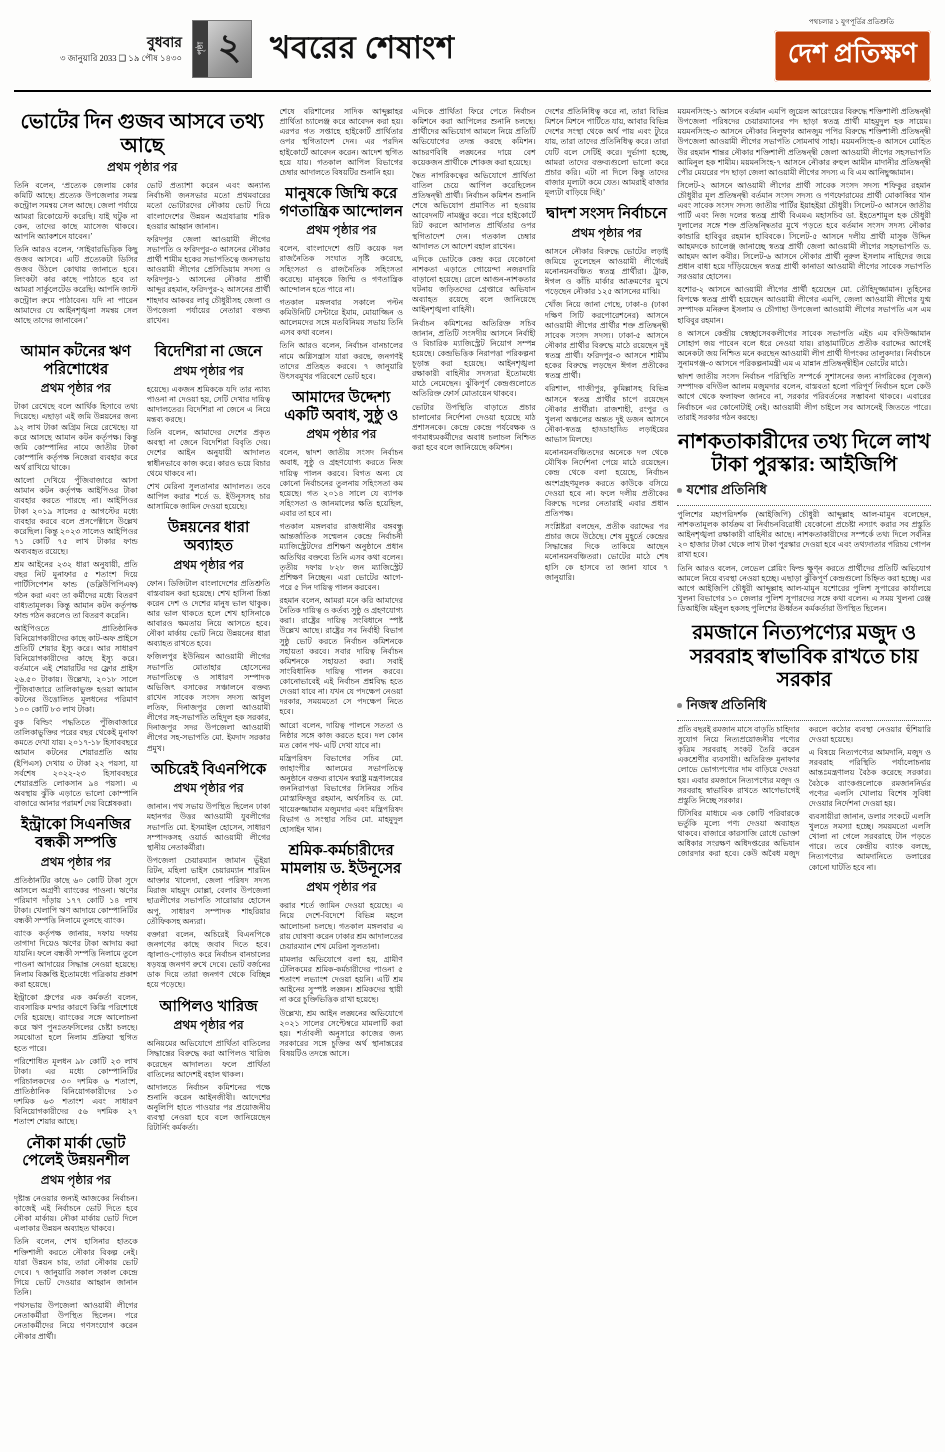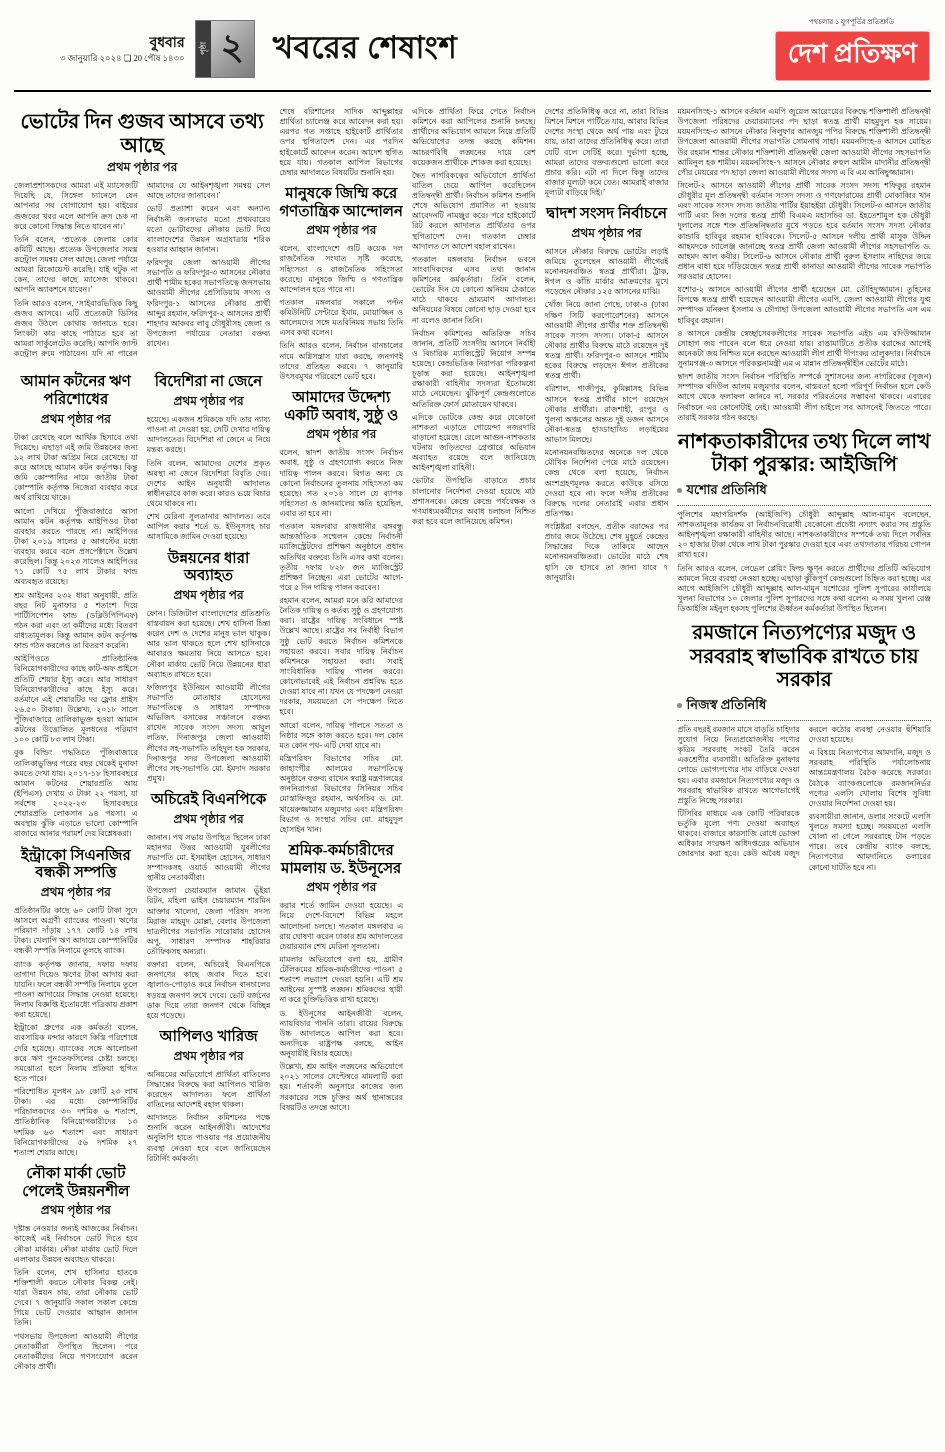--- a/index.html
+++ b/index.html
@@ -9,21 +9,21 @@
   header{display:flex;align-items:center;gap:10px;border-bottom:2px solid #000;padding:10px 0 8px;}
   .date-block{text-align:right;line-height:1.3;margin-left:46px;white-space:nowrap;}
   .weekday{font-weight:bold;font-size:14px;}
   .dateline{font-size:8.5px;}
   .page-box{width:58px;height:56px;display:flex;border:1px solid #777;flex:0 0 auto;}
   .page-strip{width:15px;background:#3c3c3c;color:#fff;writing-mode:vertical-rl;transform:rotate(180deg);font-size:8px;display:flex;align-items:center;justify-content:center;}
   .page-num{flex:1;background:linear-gradient(135deg,#d2d2d2 0%,#9a9a9a 60%,#7d7d7d 100%);color:#1d1d1d;font-size:36px;font-weight:bold;display:flex;align-items:center;justify-content:center;}
   h1.section{font-size:31px;font-weight:bold;margin:0 0 0 8px;letter-spacing:.5px;}
   .masthead-wrap{margin-left:auto;text-align:center;}
   .tagline{font-size:7px;margin:0 2px 2px 0;color:#222;}
-  .masthead{display:inline-block;background:#ef4444;color:#fff;font-size:26px;font-weight:bold;padding:3px 14px 5px;border-radius:4px;box-shadow:0 0 0 1.5px #fff inset;}
+  .masthead{display:inline-block;background:#c2410c;color:#fff;font-size:26px;font-weight:bold;padding:3px 14px 5px;border-radius:4px;box-shadow:0 0 0 1.5px #fff inset;}
   
   .page-body{flex:1;display:grid;grid-template-columns:repeat(5,1fr) 2.05fr;grid-template-rows:auto 1fr;gap:4px 9px;padding-top:15px;overflow:hidden;}
   .lead{grid-column:1/3;grid-row:1;overflow:hidden;}
   .col{overflow:hidden;}
   .c1{grid-column:1;grid-row:2;} .c2{grid-column:2;grid-row:2;}
   .c3{grid-column:3;grid-row:1/3;} .c4{grid-column:4;grid-row:1/3;}
   .c5{grid-column:5;grid-row:1/3;} .c6{grid-column:6;grid-row:1/3;}
   article{margin:0 0 7px;}
   .headline{font-weight:bold;text-align:center;line-height:1.18;margin:3px 0 1px;color:#000;}
   .headline.lg{font-size:20px;}
@@ -36,40 +36,39 @@
   .body.cols2{column-count:2;column-gap:9px;}
 </style>
 </head>
 <body>
 
 <div class="sheet">
 
   <header>
     <div class="date-block">
       <div class="weekday">বুধবার</div>
-      <div class="dateline">৩ জানুয়ারি ২০২৪ ❑ 20 পৌষ ১৪৩০</div>
+      <div class="dateline">৩ জানুয়ারি 2033 ❑ ১৯ পৌষ ১৪৩০</div>
     </div>
     <div class="page-box">
       <div class="page-strip">পৃষ্ঠা</div>
       <div class="page-num">২</div>
     </div>
     <h1 class="section">খবরের শেষাংশ</h1>
     <div class="masthead-wrap">
       <div class="tagline">পথচলার ১ যুগপূর্তির প্রতিশ্রুতি</div>
       <div class="masthead">দেশ প্রতিক্ষণ</div>
     </div>
   </header>
 
   <div class="page-body">
     <div class="lead">
         <article>
           <h2 class="headline lg">ভোটের দিন গুজব আসবে তথ্য আছে</h2>
           <div class="continued">প্রথম পৃষ্ঠার পর</div>
           <div class="body cols2">
-            <p>জেলাপ্রশাসকদের আমরা এই ম্যাসেজটি দিয়েছি যে, সিঙ্গেল চ্যানেলে যেন আপনার সব যোগাযোগ হয়। বাইরের গুজবের খবর এলে আপনি ক্রস চেক না করে কোনো সিদ্ধান্ত নিতে যাবেন না।’</p>
             <p>তিনি বলেন, ‘প্রত্যেক জেলায় কোর কমিটি আছে। প্রত্যেক উপজেলার সমস্ত কন্ট্রোল সমন্বয় সেল আছে। জেলা পর্যায়ে আমরা রিকোয়েস্ট করেছি। যাই ঘটুক না কেন, তাদের কাছে ম্যাসেজ থাকবে। আপনি অ্যাকশনে যাবেন।’</p>
             <p>তিনি আরও বলেন, ‘সাইবারভিত্তিক কিছু গুজব আসবে। এটি প্রত্যেকটা ডিসির গুজব উঠলে কোথায় জানাতে হবে। লিংকটা কার কাছে পাঠাতে হবে তা আমরা সার্কুলেটেড করেছি। আপনি জাস্ট কন্ট্রোল রুমে পাঠাবেন। যদি না পারেন আমাদের যে আইনশৃঙ্খলা সমন্বয় সেল আছে তাদের জানাবেন।’</p>
             <p>ভোট প্রত্যাশা করেন এবং অন্যান্য নির্বাচনী জনসভার মতো প্রথমবারের মতো ভোটারদের নৌকায় ভোট দিয়ে বাংলাদেশের উন্নয়ন অগ্রযাত্রায় শরিক হওয়ার আহ্বান জানান।</p>
             <p>ফরিদপুর জেলা আওয়ামী লীগের সভাপতি ও ফরিদপুর-৩ আসনের নৌকার প্রার্থী শামীম হকের সভাপতিত্বে জনসভায় আওয়ামী লীগের প্রেসিডিয়াম সদস্য ও ফরিদপুর-১ আসনের নৌকার প্রার্থী আব্দুর রহমান, ফরিদপুর-২ আসনের প্রার্থী শাহদাব আকবর লাবু চৌধুরীসহ জেলা ও উপজেলা পর্যায়ের নেতারা বক্তব্য রাখেন।</p>
           </div>
         </article>
       </div>
 
   <div class="col c1">
         <article>
@@ -164,33 +163,31 @@
             <p>আরো বলেন, দায়িত্ব পালনে সততা ও নিষ্ঠার সঙ্গে কাজ করতে হবে। দল কোন মত কোন পথ- এটি দেখা যাবে না।</p>
             <p>মন্ত্রিপরিষদ বিভাগের সচিব মো. জাহাংগীর আলমের সভাপতিত্বে অনুষ্ঠানে বক্তব্য রাখেন স্বরাষ্ট্র মন্ত্রণালয়ের জননিরাপত্তা বিভাগের সিনিয়র সচিব মোস্তাফিজুর রহমান, অর্থসচিব ড. মো. খায়েরুজ্জামান মজুমদার এবং মন্ত্রিপরিষদ বিভাগ ও সংস্থার সচিব মো. মাহমুদুল হোসাইন খান।</p>
           </div>
         </article>
         <article>
           <h2 class="headline md">শ্রমিক-কর্মচারীদের মামলায় ড. ইউনূসের</h2>
           <div class="continued">প্রথম পৃষ্ঠার পর</div>
           <div class="body">
             <p>করার শর্তে জামিন দেওয়া হয়েছে। এ নিয়ে দেশে-বিদেশে বিভিন্ন মহলে আলোচনা চলছে। গতকাল মঙ্গলবার এ রায় ঘোষণা করেন ঢাকার শ্রম আদালতের চেয়ারম্যান শেখ মেরিনা সুলতানা।</p>
             <p>মামলার অভিযোগে বলা হয়, গ্রামীণ টেলিকমের শ্রমিক-কর্মচারীদের পাওনা ৫ শতাংশ লভ্যাংশ দেওয়া হয়নি। এটি শ্রম আইনের সুস্পষ্ট লঙ্ঘন। শ্রমিকদের স্থায়ী না করে চুক্তিভিত্তিক রাখা হয়েছে।</p>
-            <p>ড. ইউনূসের আইনজীবী বলেন, ন্যায়বিচার পাননি তারা। রায়ের বিরুদ্ধে উচ্চ আদালতে আপিল করা হবে। অন্যদিকে রাষ্ট্রপক্ষ বলছে, আইন অনুযায়ীই বিচার হয়েছে।</p>
             <p>উল্লেখ্য, শ্রম আইন লঙ্ঘনের অভিযোগে ২০২১ সালের সেপ্টেম্বরে মামলাটি করা হয়। শর্তাবলী অনুসারে কাজের জন্য সরকারের সঙ্গে চুক্তির অর্থ স্থানান্তরের বিষয়টিও তদন্তে আসে।</p>
           </div>
         </article>
       </div>
       <div class="col c4">
         <article>
           <div class="body">
             <p>এদিকে প্রার্থিতা ফিরে পেতে নির্বাচন কমিশনে করা আপিলের শুনানি চলছে। প্রার্থীদের অভিযোগ আমলে নিয়ে প্রতিটি অভিযোগের তদন্ত করছে কমিশন। আচরণবিধি লঙ্ঘনের দায়ে বেশ কয়েকজন প্রার্থীকে শোকজ করা হয়েছে।</p>
             <p>দ্বৈত নাগরিকত্বের অভিযোগে প্রার্থিতা বাতিল চেয়ে আপিল করেছিলেন প্রতিদ্বন্দ্বী প্রার্থী। নির্বাচন কমিশন শুনানি শেষে অভিযোগ প্রমাণিত না হওয়ায় আবেদনটি নামঞ্জুর করে। পরে হাইকোর্টে রিট করলে আদালত প্রার্থিতার ওপর স্থগিতাদেশ দেন। গতকাল চেম্বার আদালত সে আদেশ বহাল রাখেন।</p>
-            <p>গতকাল মঙ্গলবার নির্বাচন ভবনে সাংবাদিকদের এসব তথ্য জানান কমিশনের কর্মকর্তারা। তিনি বলেন, ভোটের দিন যে কোনো অনিয়ম ঠেকাতে মাঠে থাকবে ভ্রাম্যমাণ আদালত। অনিয়মের বিষয়ে কোনো ছাড় দেওয়া হবে না বলেও জানান তিনি।</p>
+            <p>এদিকে ভোটকে কেন্দ্র করে যেকোনো নাশকতা এড়াতে গোয়েন্দা নজরদারি বাড়ানো হয়েছে। রেলে আগুন-নাশকতার ঘটনায় জড়িতদের গ্রেপ্তারে অভিযান অব্যাহত রয়েছে বলে জানিয়েছে আইনশৃঙ্খলা বাহিনী।</p>
             <p>নির্বাচন কমিশনের অতিরিক্ত সচিব জানান, প্রতিটি সংসদীয় আসনে নির্বাহী ও বিচারিক ম্যাজিস্ট্রেট নিয়োগ সম্পন্ন হয়েছে। কেন্দ্রভিত্তিক নিরাপত্তা পরিকল্পনা চূড়ান্ত করা হয়েছে। আইনশৃঙ্খলা রক্ষাকারী বাহিনীর সদস্যরা ইতোমধ্যে মাঠে নেমেছেন। ঝুঁকিপূর্ণ কেন্দ্রগুলোতে অতিরিক্ত ফোর্স মোতায়েন থাকবে।</p>
-            <p>এদিকে ভোটকে কেন্দ্র করে যেকোনো নাশকতা এড়াতে গোয়েন্দা নজরদারি বাড়ানো হয়েছে। রেলে আগুন-নাশকতার ঘটনায় জড়িতদের গ্রেপ্তারে অভিযান অব্যাহত রয়েছে বলে জানিয়েছে আইনশৃঙ্খলা বাহিনী।</p>
             <p>ভোটার উপস্থিতি বাড়াতে প্রচার চালানোর নির্দেশনা দেওয়া হয়েছে মাঠ প্রশাসনকে। কেন্দ্রে কেন্দ্রে পর্যবেক্ষক ও গণমাধ্যমকর্মীদের অবাধ চলাচল নিশ্চিত করা হবে বলে জানিয়েছে কমিশন।</p>
           </div>
         </article>
       </div>
       <div class="col c5">
         <article>
           <div class="body">
             <p>দেশের প্রতিনিধিত্ব করে না, তারা বিভিন্ন মিশনে মিশনে পার্টিতে যায়, আবার বিভিন্ন দেশের সংস্থা থেকে অর্থ পায় এবং ট্যুরে যায়, তারা তাদের প্রতিনিধিত্ব করে। তারা যেটি বলে সেটিই করে। দুর্ভাগা হচ্ছে, আমরা তাদের বক্তব্যগুলো ভালো করে প্রচার করি। এটা না দিলে কিন্তু তাদের বাজার মূল্যটা কমে যেত। আমরাই বাজার মূল্যটা বাড়িয়ে দিই।’</p>
           </div>
         </article>

